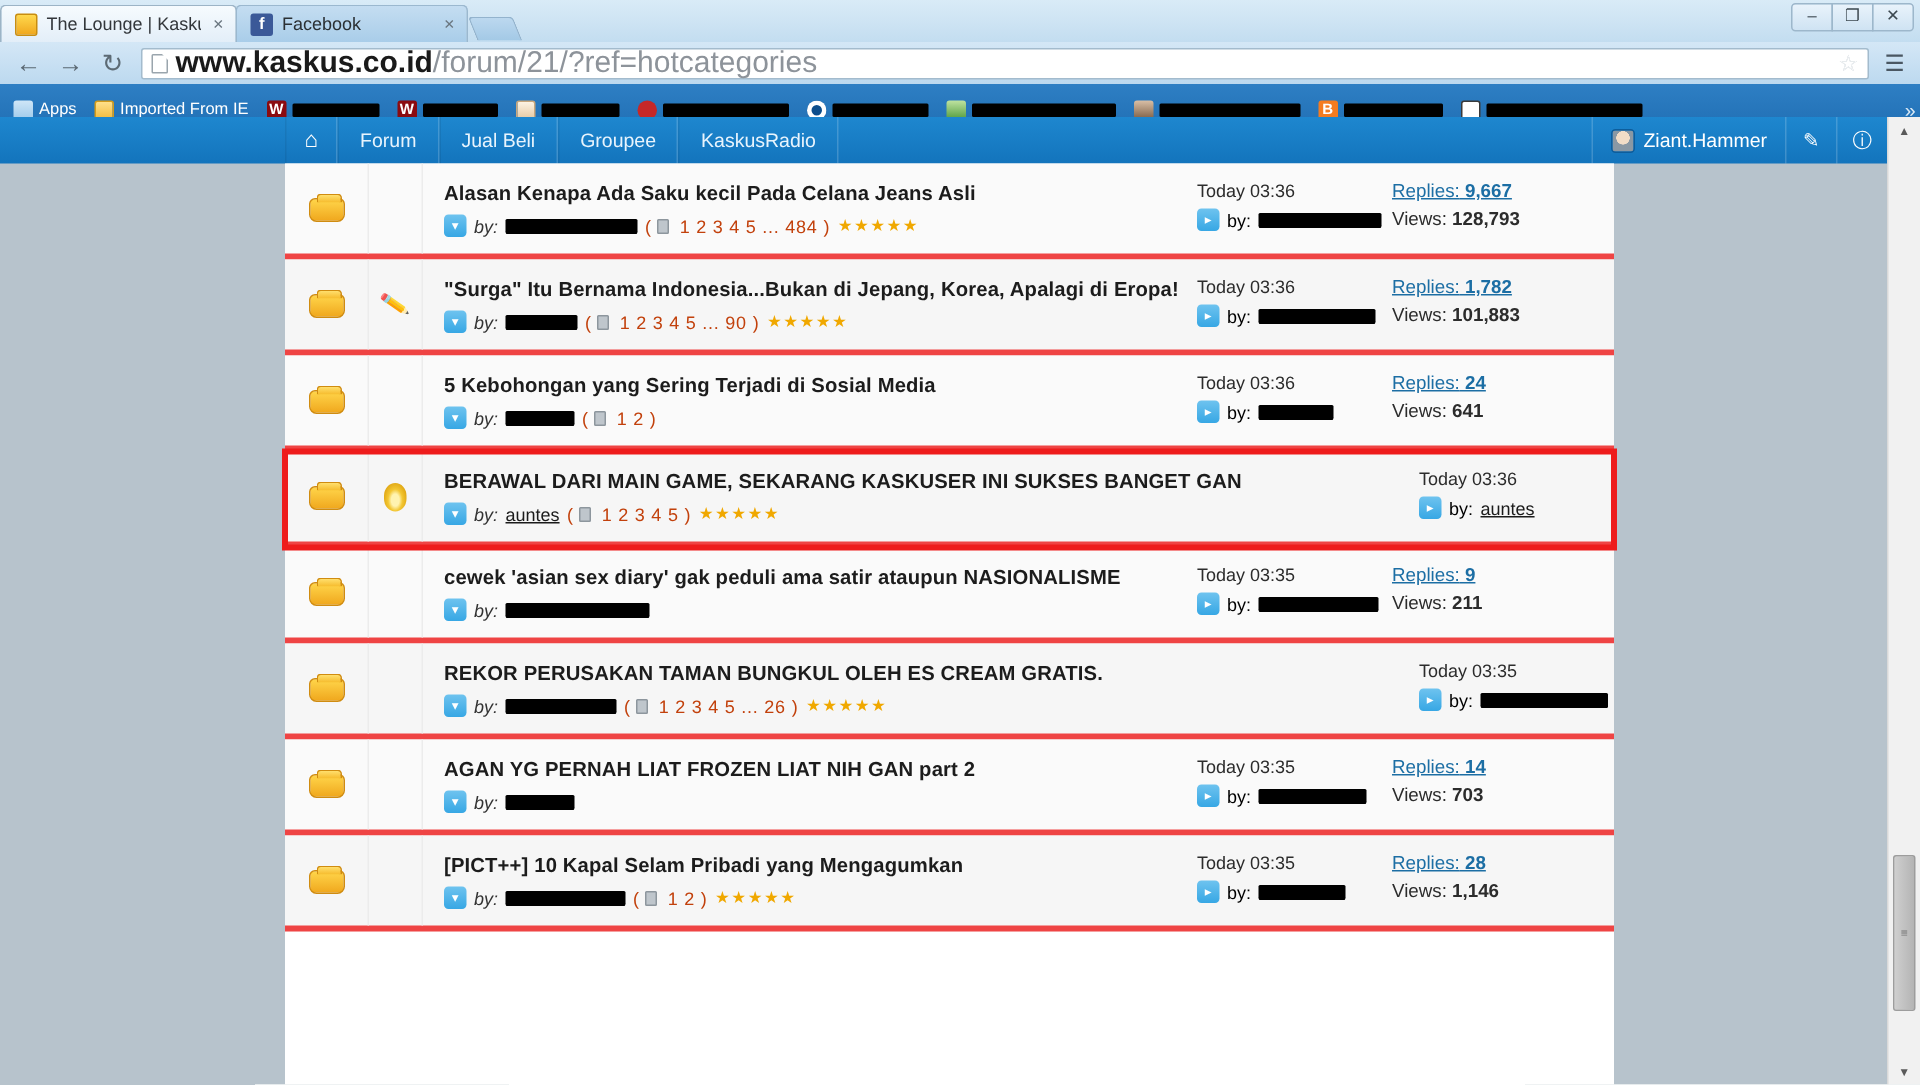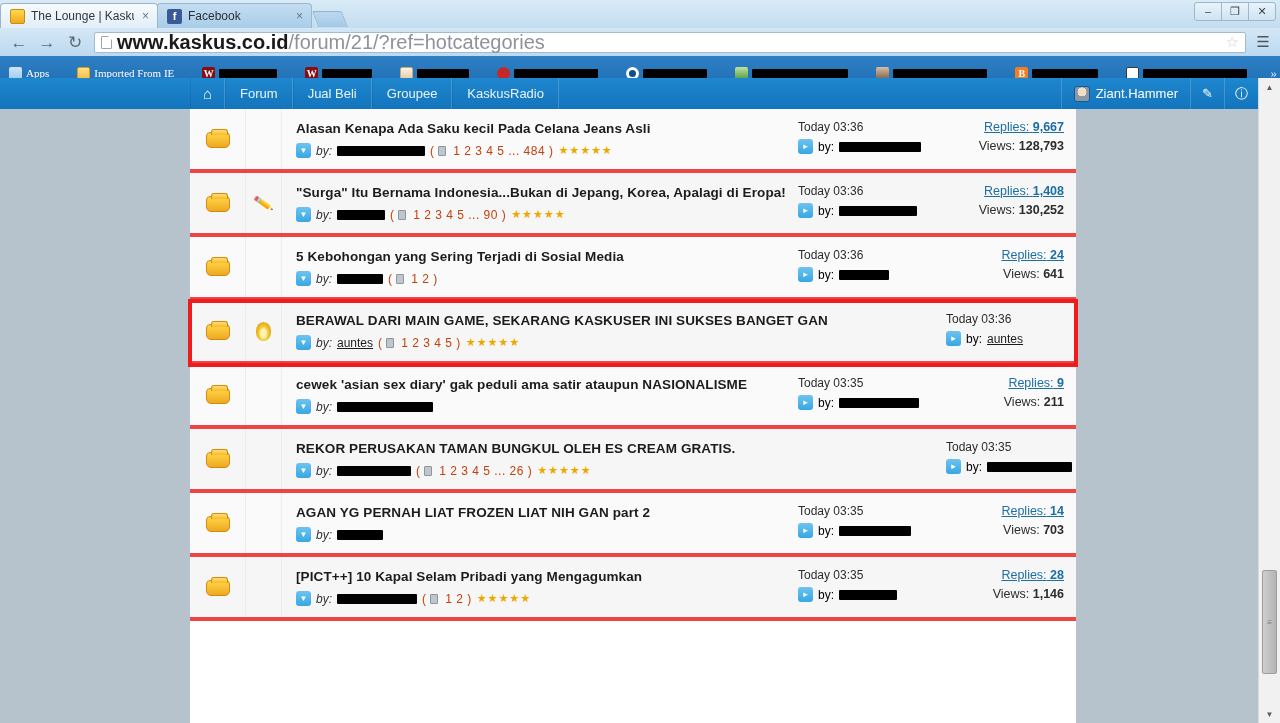--- a/index.html
+++ b/index.html
@@ -67,23 +67,22 @@
     border-left:4px solid transparent; border-top:4px solid #fff;
     border-right:0; border-bottom:0;
   }
   .urltext { font-size:20px; color:#8d939a; white-space:nowrap; }
   .urltext b { color:#1a1a1a; font-weight:700; }
   .star { margin-left:auto; color:#fff; font-size:15px; text-shadow:0 0 0 #9aa9b5; }
   .menubtn { width:22px; display:flex; align-items:center; justify-content:center; color:#4a5762; font-size:15px; }
 
   .bookmarkbar {
     height:34px; background:linear-gradient(#2e7fc4,#1f6db2);
-    display:flex; align-items:center; padding:0 4px; gap:18px; overflow:hidden;
+    display:flex; align-items:center; padding:0 4px; gap:2px; overflow:hidden;
     position:relative;
-    font-family:Liberation Serif, serif;
   }
   .bm { display:flex; align-items:center; gap:4px; padding:0 5px; height:18px;
         font-size:11px; color:#fff; white-space:nowrap; }
   .bm .bmicon { width:13px; height:13px; flex:0 0 13px; border-radius:2px; display:block; }
   .bm .redacted { display:inline-block; height:9px; background:#000; border-radius:1px; }
   .bmoverflow { position:absolute; right:3px; color:#dbeaf6; font-size:13px; }
 
   
   .viewport {
     position:absolute; left:0; top:78px; width:1280px; height:645px;
@@ -122,21 +121,21 @@
     display:flex; align-items:stretch; background:#fafafa;
     border-bottom:4px solid #ef4444; position:relative;
   }
   .trow.alt { background:#f6f6f6; }
   .c-folder { width:56px; flex:0 0 56px; display:flex; align-items:center; justify-content:center;
               border-right:1px solid #ececec; }
   .c-mark { width:36px; flex:0 0 36px; display:flex; align-items:center; justify-content:center;
             border-right:1px solid #ececec; }
   .c-title { flex:1 1 auto; padding:11px 10px 11px 14px; min-width:0; }
   .c-last { width:130px; flex:0 0 130px; padding:11px 4px 11px 0; }
-  .c-stats { width:148px; flex:0 0 148px; padding:11px 12px 11px 0; text-align:right; }
+  .c-stats { width:148px; flex:0 0 148px; padding:11px 12px 11px 0; }
 
   .folder-icon {
     width:24px; height:18px; position:relative; display:block;
   }
   .folder-icon i {
     position:absolute; left:0; top:2px; width:24px; height:16px;
     background:linear-gradient(#ffd54a,#f0a81e);
     border:1px solid #d08c10; border-radius:4px 4px 5px 5px; display:block;
   }
   .folder-icon i:before {
@@ -357,22 +356,22 @@
           </div>
           <div class="c-last">
             <div class="lp-time">Today 03:36</div>
             <div class="lp-by">
               <span class="arrow">▸</span>
               <span>by:</span>
               <span class="redact ul" style="width: 78px;"></span>
             </div>
           </div>
           <div class="c-stats">
-            <a class="st-replies"><span>Replies:</span> <b>1,408</b></a>
-            <span class="st-views"><span>Views:</span> <b>130,252</b></span>
+            <a class="st-replies"><span>Replies:</span> <b>1,782</b></a>
+            <span class="st-views"><span>Views:</span> <b>101,883</b></span>
           </div>
         </div>
         <div class="trow">
           <div class="c-folder">
             <span class="folder-icon">
               <i></i>
             </span>
           </div>
           <div class="c-mark"></div>
           <div class="c-title">

